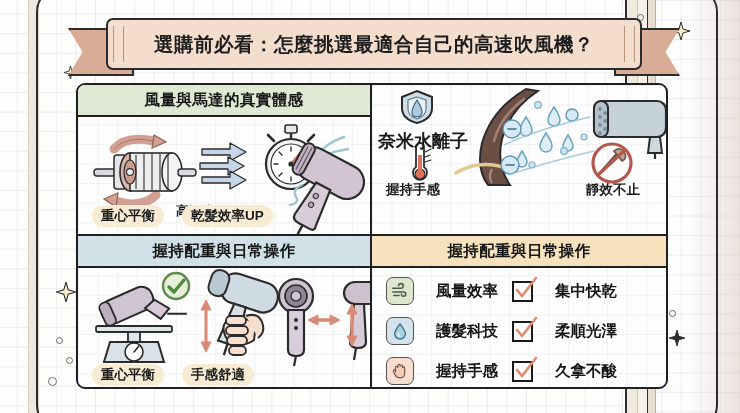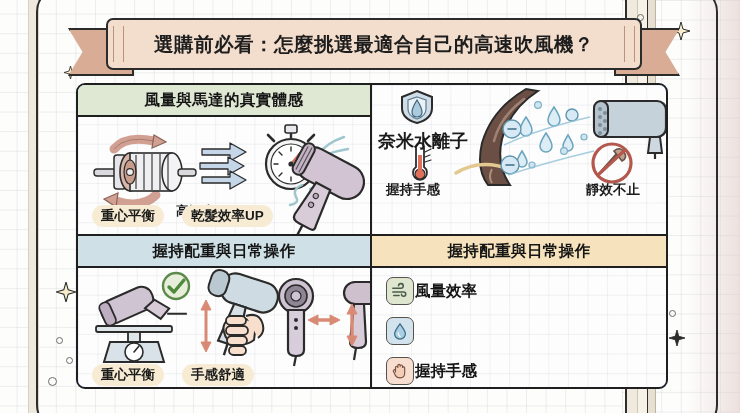--- a/index.html
+++ b/index.html
@@ -101,21 +101,21 @@
   
   .pill{
     position:absolute;background:#f7ecd3;border-radius:11px;
     padding:2px 9px;font-size:13.5px;font-weight:bold;color:#1b1b1b;white-space:nowrap;
   }
   .plain-lab{position:absolute;font-size:12.5px;font-weight:bold;color:#1b1b1b;white-space:nowrap;}
 
   
   .sum{position:absolute;left:14px;top:8px;display:flex;gap:14px;}
   .sum-col{display:flex;flex-direction:column;gap:10px;}
-  .sum-row{display:flex;align-items:center;gap:1px;height:30px;}
+  .sum-row{display:flex;align-items:center;gap:22px;height:30px;}
   .badge{
     width:26px;height:26px;border-radius:7px;border:1.6px solid #55524c;
     display:flex;align-items:center;justify-content:center;flex:0 0 auto;
   }
   .badge.green{background:#dfe6d0;}
   .badge.blue{background:#d3e3ee;}
   .badge.peach{background:#f7ded0;}
   .sum-txt{font-size:15.5px;font-weight:bold;color:#141414;white-space:nowrap;}
   .chk{position:relative;width:17px;height:17px;border:2px solid #1a1a1a;flex:0 0 auto;}
   .chk svg{position:absolute;left:-1px;top:-7px;overflow:visible;}
@@ -447,30 +447,57 @@
               </span>
               <span class="sum-txt">風量效率</span>
             </div>
             <div class="sum-row">
               <span class="badge blue">
                 <svg width="18" height="18" viewBox="0 0 20 20">
                   <path d="M10 2 q6 8 6 11 a6 6 0 0 1 -12 0 q0-3 6-11Z" fill="#a8cfe4" stroke="#3e6b85" stroke-width="1.4"></path>
                   <path d="M8 12 q0 3 2 4" stroke="#fff" stroke-width="1.3" fill="none" stroke-linecap="round"></path>
                 </svg>
               </span>
+              <span class="sum-txt">護髮科技</span>
             </div>
             <div class="sum-row">
               <span class="badge peach">
                 <svg width="18" height="18" viewBox="0 0 20 20">
                   <path d="M5 11 V6 a1.3 1.3 0 0 1 2.6 0 V4 a1.3 1.3 0 0 1 2.6 0 V4.6 a1.3 1.3 0 0 1 2.6 0 V6 a1.3 1.3 0 0 1 2.4 .6 v6 q0 5 -5 5 q-4 0 -5.4 -3 L3 11 a1.4 1.4 0 0 1 2 -2 Z" fill="#f3cdb7" stroke="#7a5443" stroke-width="1.3" stroke-linejoin="round"></path>
                 </svg>
               </span>
               <span class="sum-txt">握持手感</span>
             </div>
           </div>
 
+          <div class="sum-col">
+            <div class="sum-row">
+              <span class="chk">
+                <svg width="26" height="26" viewBox="0 0 26 26">
+                    <path d="M4 14 L9 20 L23 2" fill="none" stroke="#e08a72" stroke-width="2.6" stroke-linecap="round" stroke-linejoin="round"></path>
+                  </svg>
+              </span>
+              <span class="sum-txt">集中快乾</span>
+            </div>
+            <div class="sum-row">
+              <span class="chk">
+                <svg width="26" height="26" viewBox="0 0 26 26">
+                    <path d="M4 14 L9 20 L23 2" fill="none" stroke="#e08a72" stroke-width="2.6" stroke-linecap="round" stroke-linejoin="round"></path>
+                  </svg>
+              </span>
+              <span class="sum-txt">柔順光澤</span>
+            </div>
+            <div class="sum-row">
+              <span class="chk">
+                <svg width="26" height="26" viewBox="0 0 26 26">
+                    <path d="M4 14 L9 20 L23 2" fill="none" stroke="#e08a72" stroke-width="2.6" stroke-linecap="round" stroke-linejoin="round"></path>
+                  </svg>
+              </span>
+              <span class="sum-txt">久拿不酸</span>
+            </div>
+          </div>
 
         </div>
       </div>
     </div>
 
   </div>
 </div>
 
 </body></html>

